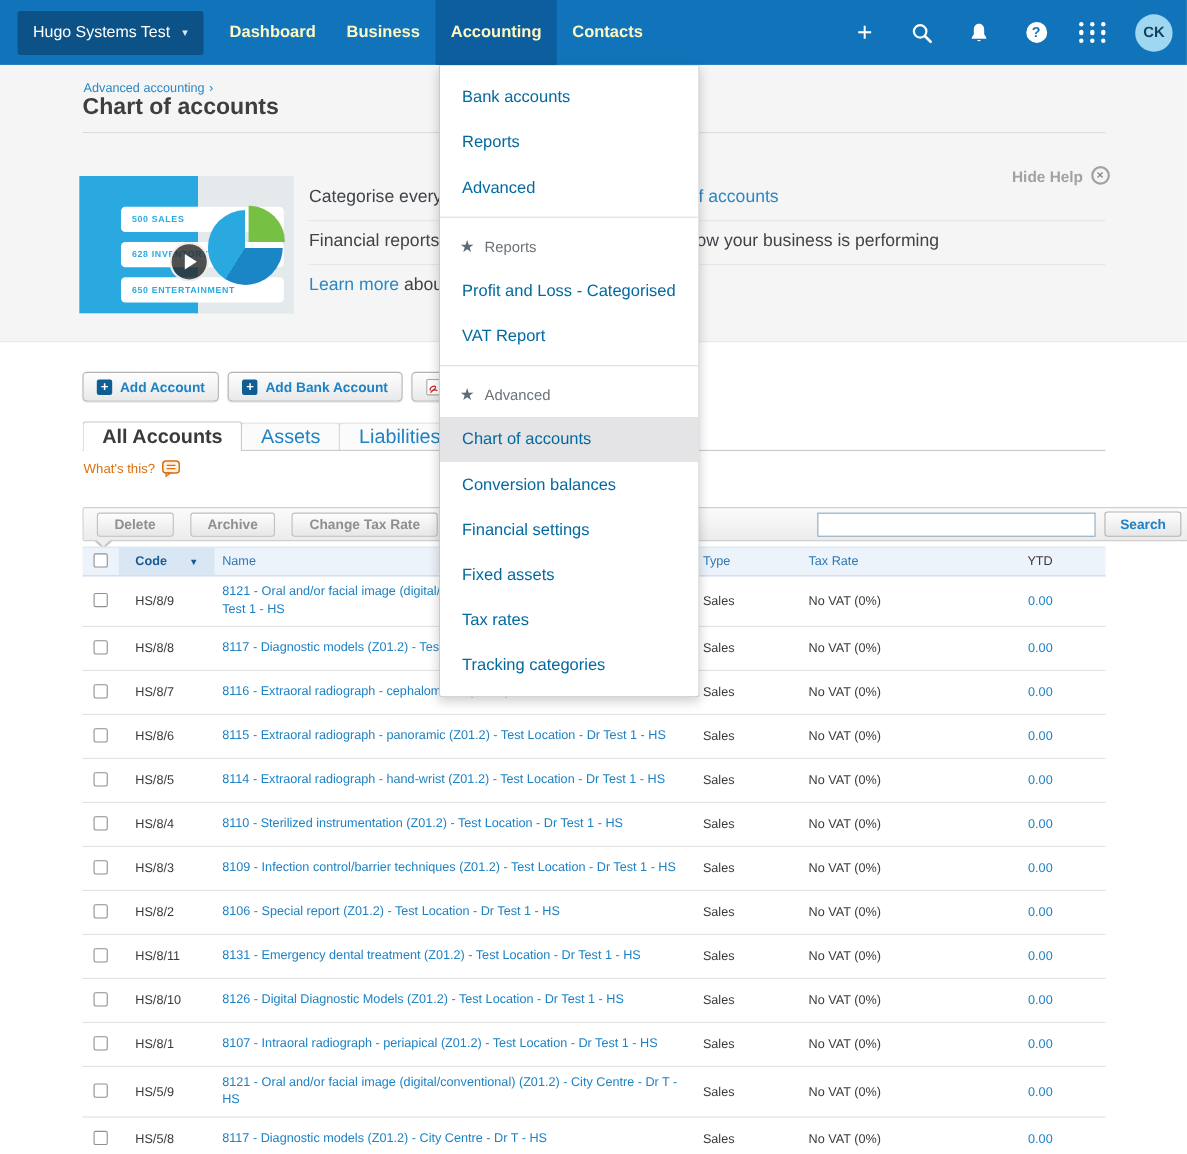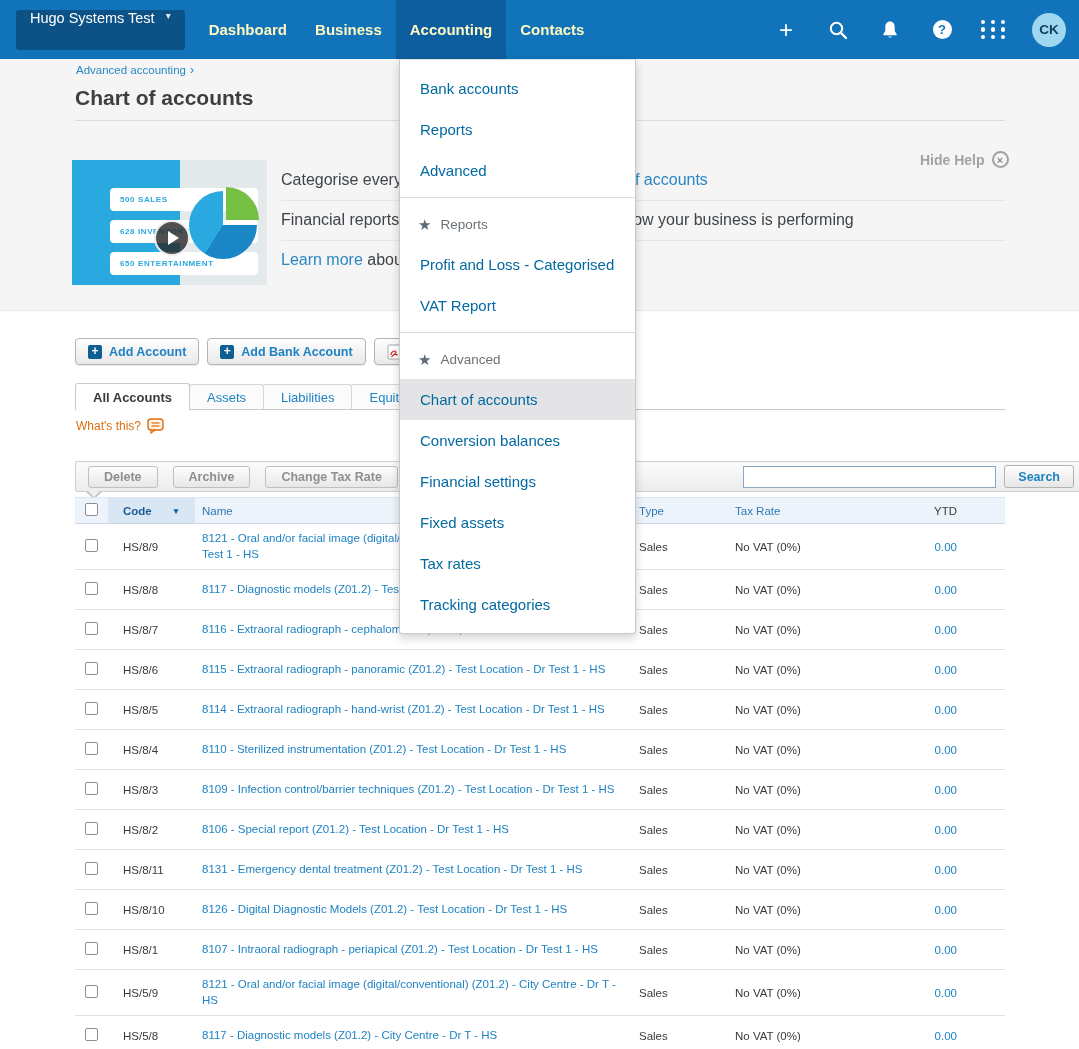--- a/index.html
+++ b/index.html
@@ -6,36 +6,36 @@
   html,body { width:1079px; height:1049px; }
   body {
     font-family: "Liberation Sans", sans-serif;
     background:#fff; position:relative; overflow:hidden;
     -webkit-font-smoothing: antialiased;
   }
   a { text-decoration:none; cursor:pointer; }
 
   
   .topnav { position:absolute; top:0; left:0; width:1079px; height:59px; background:#1173b9; display:flex; align-items:center; z-index:40; }
-  .org-btn { margin-left:16px; height:40px; background:#0d5286; border-radius:3px; padding:0 14px; display:flex; gap:11px; color:#fff; font-size:14.5px; cursor:pointer; }
+  .org-btn { margin-left:16px; height:40px; background:#0d5286; border-radius:3px; padding:0 14px; display:flex; align-items:center; gap:11px; color:#fff; font-size:14.5px; cursor:pointer; }
   .org-caret { font-size:10px; color:#d7e9f6; }
   .nav-items { display:flex; height:100%; margin-left:10px; }
   .nav-item { height:100%; display:flex; align-items:center; padding:0 14px; color:#fef9c3; font-size:15px; font-weight:600; cursor:pointer; }
   .nav-item.active { background:#0d5e9e; }
   .nav-right { margin-left:auto; display:flex; align-items:center; gap:24px; padding-right:13px; }
   .nav-ic { width:28px; height:28px; display:flex; align-items:center; justify-content:center; cursor:pointer; }
   .plus-glyph { color:#fff; font-size:24px; font-weight:300; line-height:1; }
   .qmark { width:19px; height:19px; border-radius:50%; background:#fff; color:#1173b9; font-size:13px; font-weight:bold; display:flex; align-items:center; justify-content:center; }
   .dots { display:grid; grid-template-columns:repeat(3,7px); grid-gap:3px; }
   .dots i { width:4.5px; height:4.5px; background:#fff; border-radius:50%; }
   .avatar { width:34px; height:34px; border-radius:50%; background:#9fd7f1; color:#12405e; font-size:13.5px; font-weight:bold; display:flex; align-items:center; justify-content:center; cursor:pointer; }
 
   
   .band { position:absolute; top:59px; left:0; width:1079px; height:252px; background:#f5f5f6; border-bottom:1px solid #e8e8e8; }
-  .breadcrumb { position:absolute; left:76px; top:63px; font-size:11.5px; color:#2b87c3; }
+  .breadcrumb { position:absolute; left:76px; top:73px; font-size:11.5px; color:#2b87c3; }
   .breadcrumb .sep { color:#2b87c3; margin-left:4px; font-size:12px; }
   .page-title { position:absolute; left:75px; top:86px; font-size:21px; font-weight:bold; color:#3e3e3e; }
   .title-rule { position:absolute; left:75px; top:120px; width:930px; border-top:1px solid #dcdcdc; }
 
   .hide-help { position:absolute; left:920px; top:151px; display:flex; align-items:center; gap:7px; cursor:pointer; }
   .hide-help-label { font-size:14px; font-weight:bold; color:#a2a2a2; }
   .hh-x { width:17px; height:17px; border-radius:50%; border:2px solid #a2a2a2; color:#8b8b8b; font-size:11px; font-weight:bold; display:flex; align-items:center; justify-content:center; background:#f5f5f6; }
 
   
   .video { position:absolute; left:72px; top:160px; width:195px; height:125px; background:#e4e9ec; overflow:hidden; cursor:pointer; }
@@ -54,21 +54,21 @@
   .b-link { color:#2b87c3; }
 
   
   .actions { position:absolute; left:75px; top:338px; display:flex; gap:8px; }
   .btn { height:27px; border:1px solid #b3b3b3; border-radius:4px; background:linear-gradient(#fefefe,#e9e9e9); box-shadow:0 1px 1px rgba(0,0,0,.08); display:inline-flex; align-items:center; gap:7px; padding:0 12px; font-size:12.5px; font-weight:bold; color:#1e82c4; cursor:pointer; }
   .add-sq { width:14px; height:14px; background:#0f5e93; border-radius:2px; color:#fff; font-size:12px; font-weight:bold; line-height:13px; text-align:center; }
 
   
   .tabbar { position:absolute; left:75px; top:384px; width:930px; height:26px; display:flex; align-items:flex-end; }
   .tabbar:after { content:""; position:absolute; left:0; bottom:0; width:930px; border-bottom:1px solid #c9c9c9; }
-  .tab { height:26px; display:flex; align-items:center; padding:0 17px; font-size:13px; color:#1e82c4; border:1px solid #d6d6d6; border-bottom:none; border-radius:3px 3px 0 0; margin-right:-1px; background:#fbfbfb; cursor:pointer; position:relative; }
+  .tab { height:26px; display:flex; align-items:center; padding:0 17px; font-size:18px; color:#1e82c4; border:1px solid #d6d6d6; border-bottom:none; border-radius:3px 3px 0 0; margin-right:-1px; background:#fbfbfb; cursor:pointer; position:relative; }
   .tab.active { background:#fff; font-weight:bold; color:#3a3a3a; border-color:#c9c9c9; z-index:2; height:27px; }
 
   .whats-this { position:absolute; left:76px; top:418px; display:flex; align-items:center; gap:6px; cursor:pointer; }
   .whats-this span { font-size:12px; color:#d96f0e; }
 
   
   .toolbar { position:absolute; left:75px; top:461px; width:1028px; height:31px; border:1px solid #cfcfcf; border-radius:2px; background:linear-gradient(#fbfbfb,#ececec); display:flex; align-items:center; padding-left:12px; }
   .tb-btn { height:22px; border:1px solid #bfbfbf; border-radius:3px; background:linear-gradient(#fdfdfd,#e7e7e7); padding:0 15px; font-size:12.5px; font-weight:bold; color:#8f8f8f; margin-right:15px; display:flex; align-items:center; cursor:pointer; }
   .tb-status { font-size:12px; color:#8a8a8a; }
   .tb-search { margin-left:auto; display:flex; align-items:center; }

